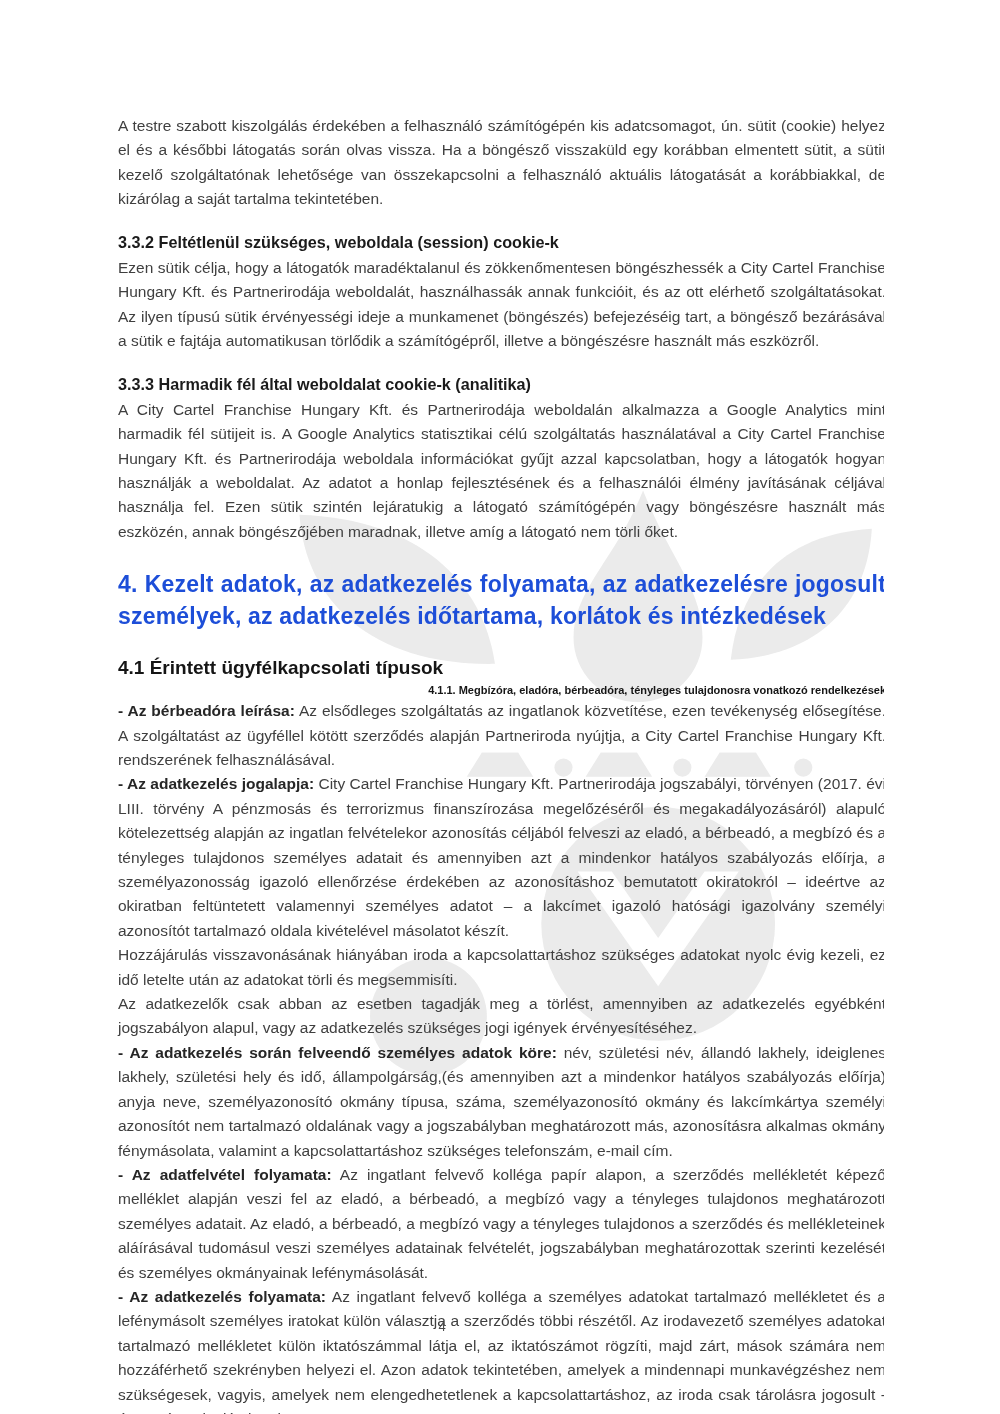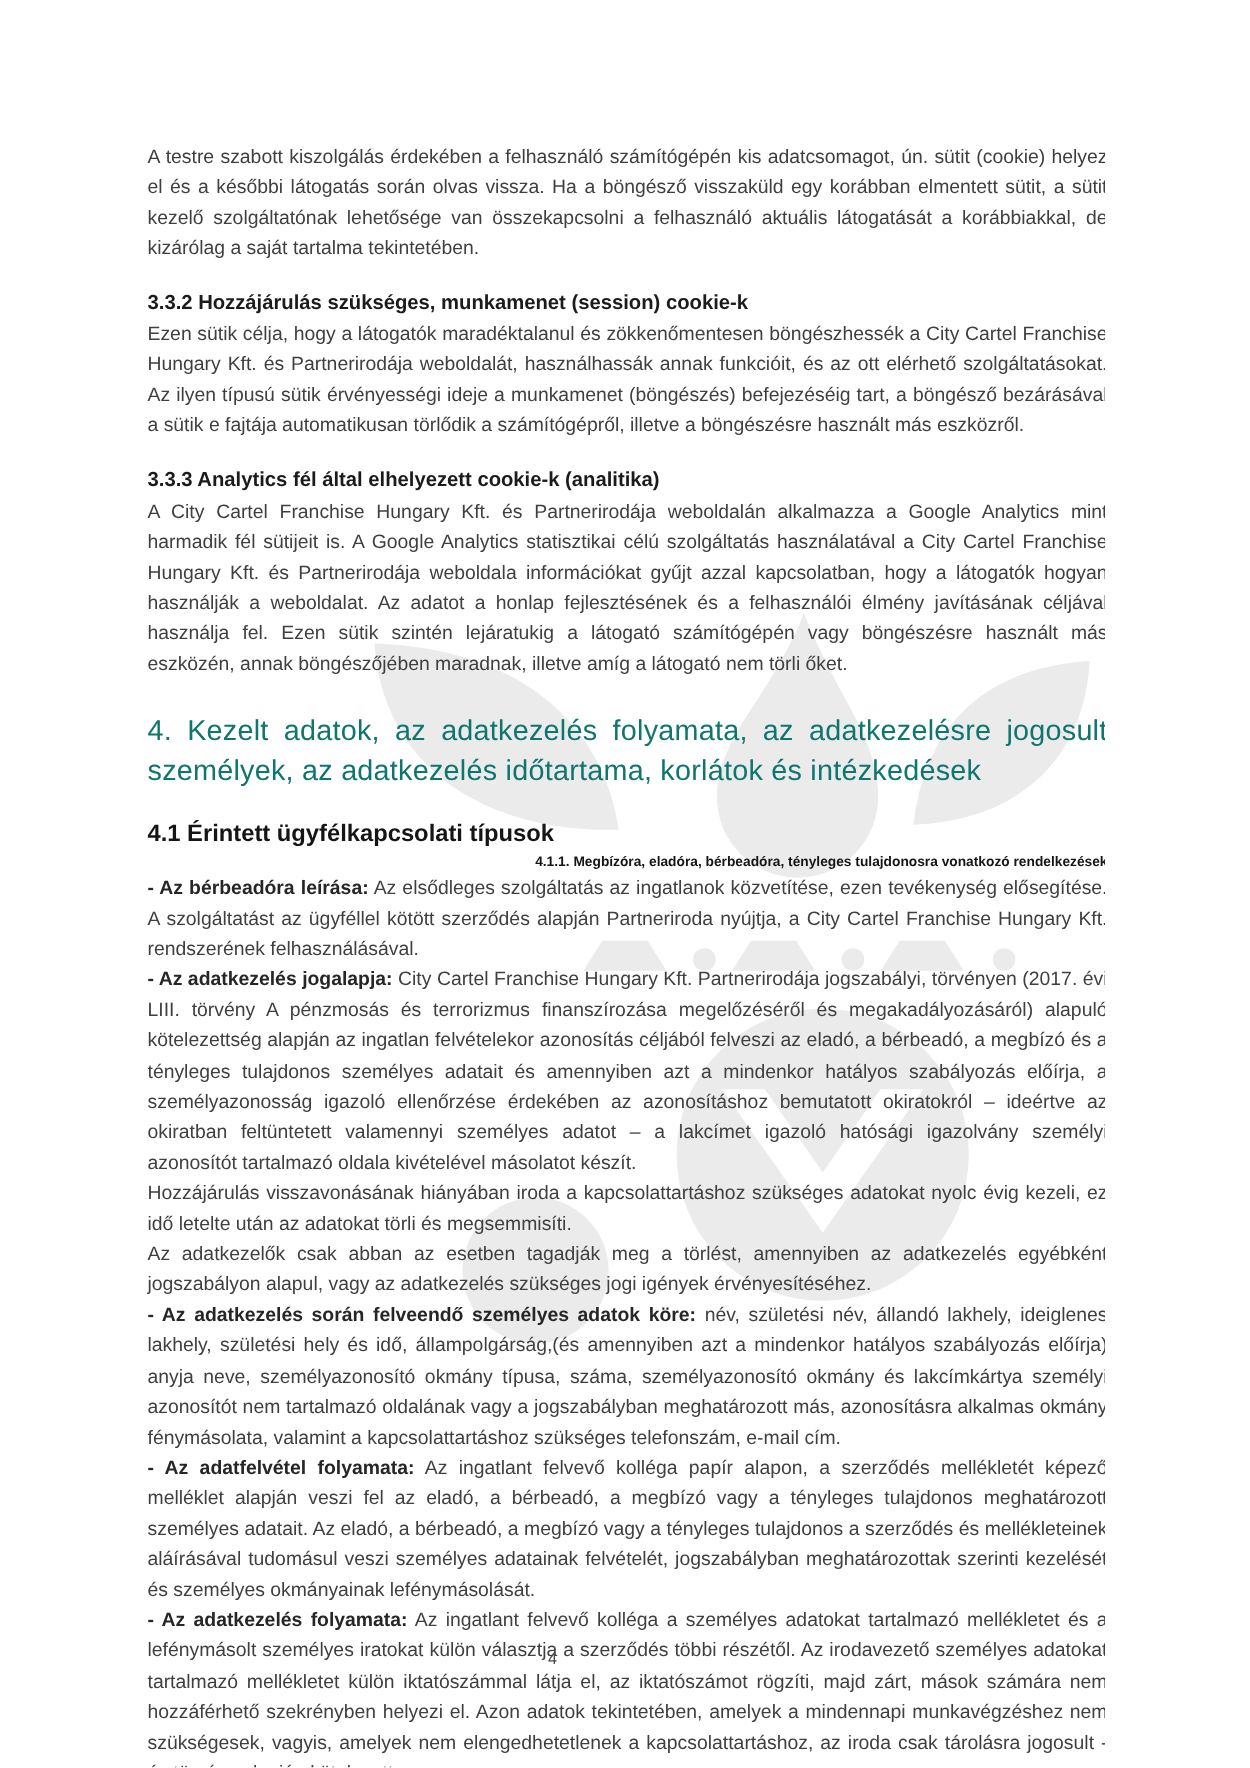--- a/index.html
+++ b/index.html
@@ -39,22 +39,22 @@
   .h-sub {
     font-size: 16.2px;
     font-weight: bold;
     color: #1b1b1b;
     margin: 18px 0 2px 0;
     line-height: 1.5;
     text-align: left;
   }
   .h1 {
     font-size: 23px;
-    font-weight: 400;
-    color: #0f766e;
+    font-weight: 700;
+    color: #1d4ed8;
     line-height: 1.4;
     margin: 24px 0 0 0;
     text-align: justify;
     letter-spacing: 0.2px;
   }
   .h2 {
     font-size: 19px;
     font-weight: 800;
     color: #151515;
     margin: 22px 0 0 0;
@@ -103,24 +103,24 @@
       <circle cx="400" cy="500" r="116"></circle>
       <circle cx="172" cy="592" r="58"></circle>
     </g>
     <path d="M320,448 L400,562 L480,448 L446,448 L400,514 L354,448 Z" fill="#ffffff"></path>
   </svg>
 
   <div class="content">
 
     <p class="para">A testre szabott kiszolgálás érdekében a felhasználó számítógépén kis adatcsomagot, ún. sütit (cookie) helyez el és a későbbi látogatás során olvas vissza. Ha a böngésző visszaküld egy korábban elmentett sütit, a sütit kezelő szolgáltatónak lehetősége van összekapcsolni a felhasználó aktuális látogatását a korábbiakkal, de kizárólag a saját tartalma tekintetében.</p>
 
-    <h3 class="h-sub">3.3.2 Hozzájárulás szükséges, munkamenet (session) cookie-k</h3>
+    <h3 class="h-sub">3.3.2 Feltétlenül szükséges, weboldala (session) cookie-k</h3>
     <p class="para">Ezen sütik célja, hogy a látogatók maradéktalanul és zökkenőmentesen böngészhessék a City Cartel Franchise Hungary Kft. és Partnerirodája weboldalát, használhassák annak funkcióit, és az ott elérhető szolgáltatásokat. Az ilyen típusú sütik érvényességi ideje a munkamenet (böngészés) befejezéséig tart, a böngésző bezárásával a sütik e fajtája automatikusan törlődik a számítógépről, illetve a böngészésre használt más eszközről.</p>
 
-    <h3 class="h-sub">3.3.3 Analytics fél által elhelyezett cookie-k (analitika)</h3>
+    <h3 class="h-sub">3.3.3 Harmadik fél által weboldalat cookie-k (analitika)</h3>
     <p class="para">A City Cartel Franchise Hungary Kft. és Partnerirodája weboldalán alkalmazza a Google Analytics mint harmadik fél sütijeit is. A Google Analytics statisztikai célú szolgáltatás használatával a City Cartel Franchise Hungary Kft. és Partnerirodája weboldala információkat gyűjt azzal kapcsolatban, hogy a látogatók hogyan használják a weboldalat. Az adatot a honlap fejlesztésének és a felhasználói élmény javításának céljával használja fel. Ezen sütik szintén lejáratukig a látogató számítógépén vagy böngészésre használt más eszközén, annak böngészőjében maradnak, illetve amíg a látogató nem törli őket.</p>
 
     <h1 class="h1">4. Kezelt adatok, az adatkezelés folyamata, az adatkezelésre jogosult személyek, az adatkezelés időtartama, korlátok és intézkedések</h1>
 
     <h2 class="h2">4.1 Érintett ügyfélkapcsolati típusok</h2>
     <h3 class="h3">4.1.1.  Megbízóra, eladóra, bérbeadóra, tényleges tulajdonosra vonatkozó rendelkezések</h3>
 
     <p class="para"><strong class="lead">- Az bérbeadóra leírása:</strong><span> Az elsődleges szolgáltatás az ingatlanok közvetítése, ezen tevékenység elősegítése. A szolgáltatást az ügyféllel kötött szerződés alapján Partneriroda nyújtja, a City Cartel Franchise Hungary Kft. rendszerének felhasználásával.</span></p>
 
     <p class="para"><strong class="lead">- Az adatkezelés jogalapja:</strong><span> City Cartel Franchise Hungary Kft. Partnerirodája jogszabályi, törvényen (2017. évi LIII. törvény A pénzmosás és terrorizmus finanszírozása megelőzéséről és megakadályozásáról) alapuló kötelezettség alapján az ingatlan felvételekor azonosítás céljából felveszi az eladó, a bérbeadó, a megbízó és a tényleges tulajdonos személyes adatait és amennyiben azt a mindenkor hatályos szabályozás előírja, a személyazonosság igazoló ellenőrzése érdekében az azonosításhoz bemutatott okiratokról – ideértve az okiratban feltüntetett valamennyi személyes adatot – a lakcímet igazoló hatósági igazolvány személyi azonosítót tartalmazó oldala kivételével másolatot készít.</span></p>

